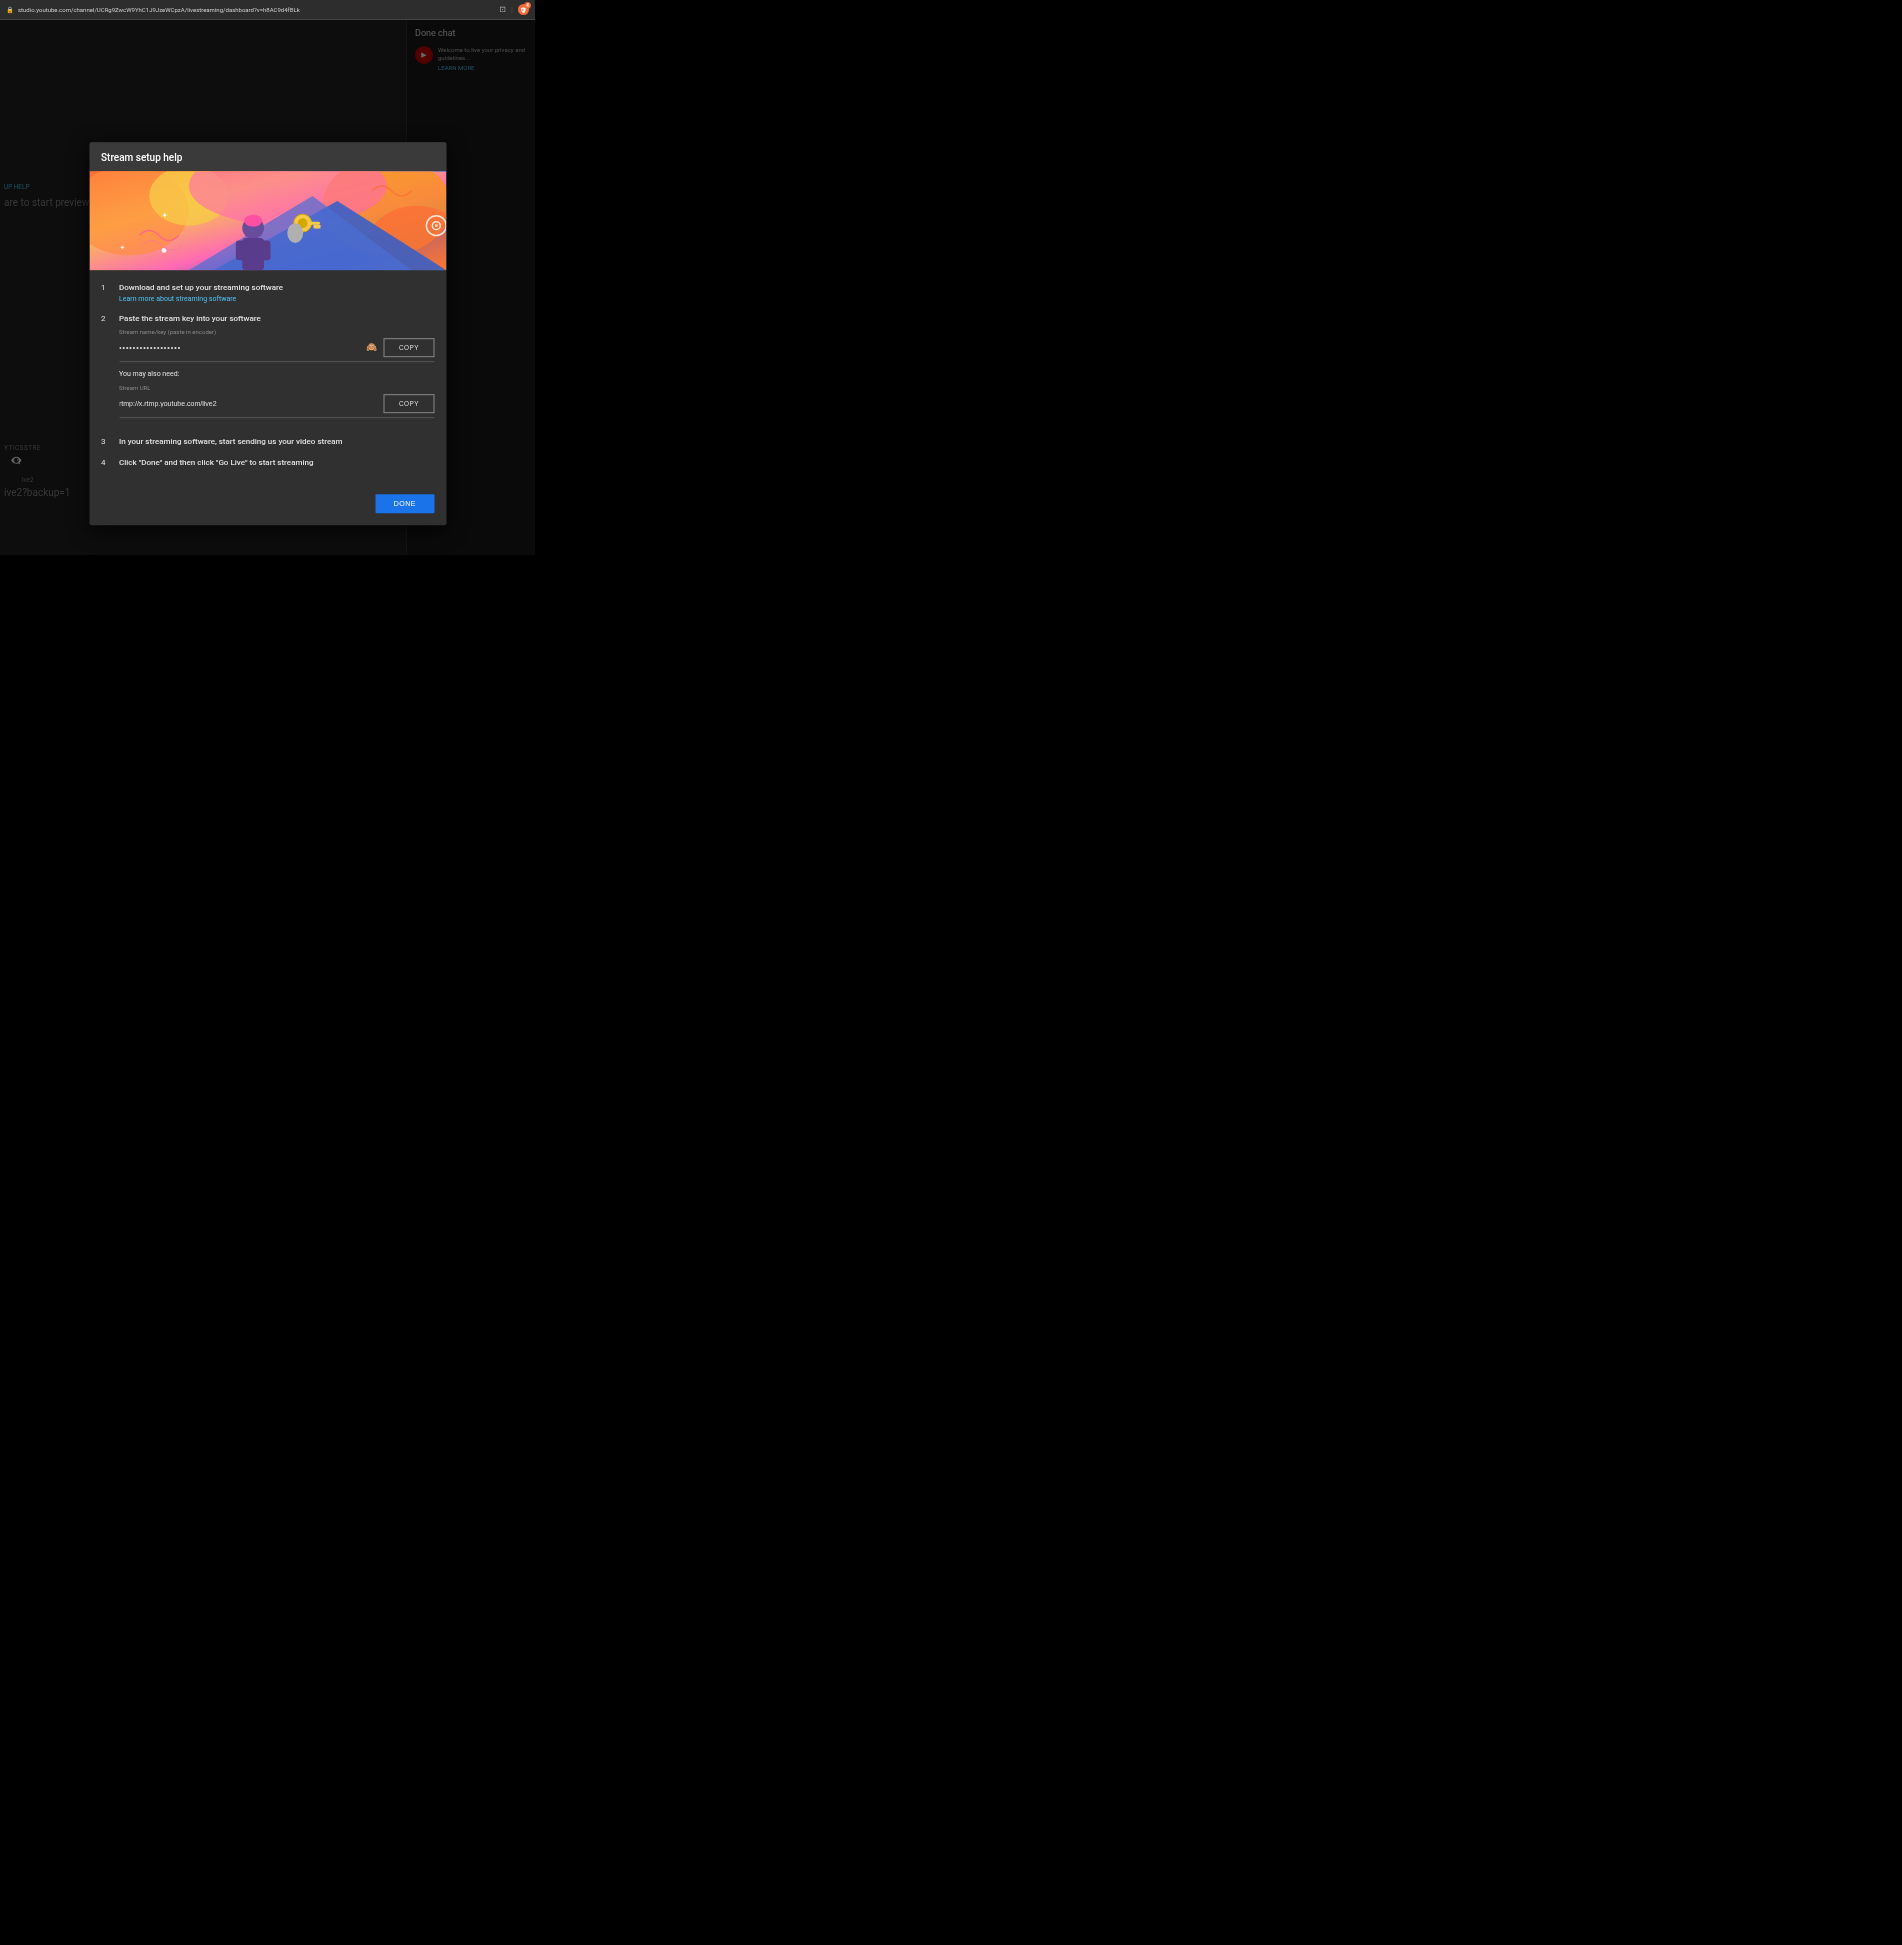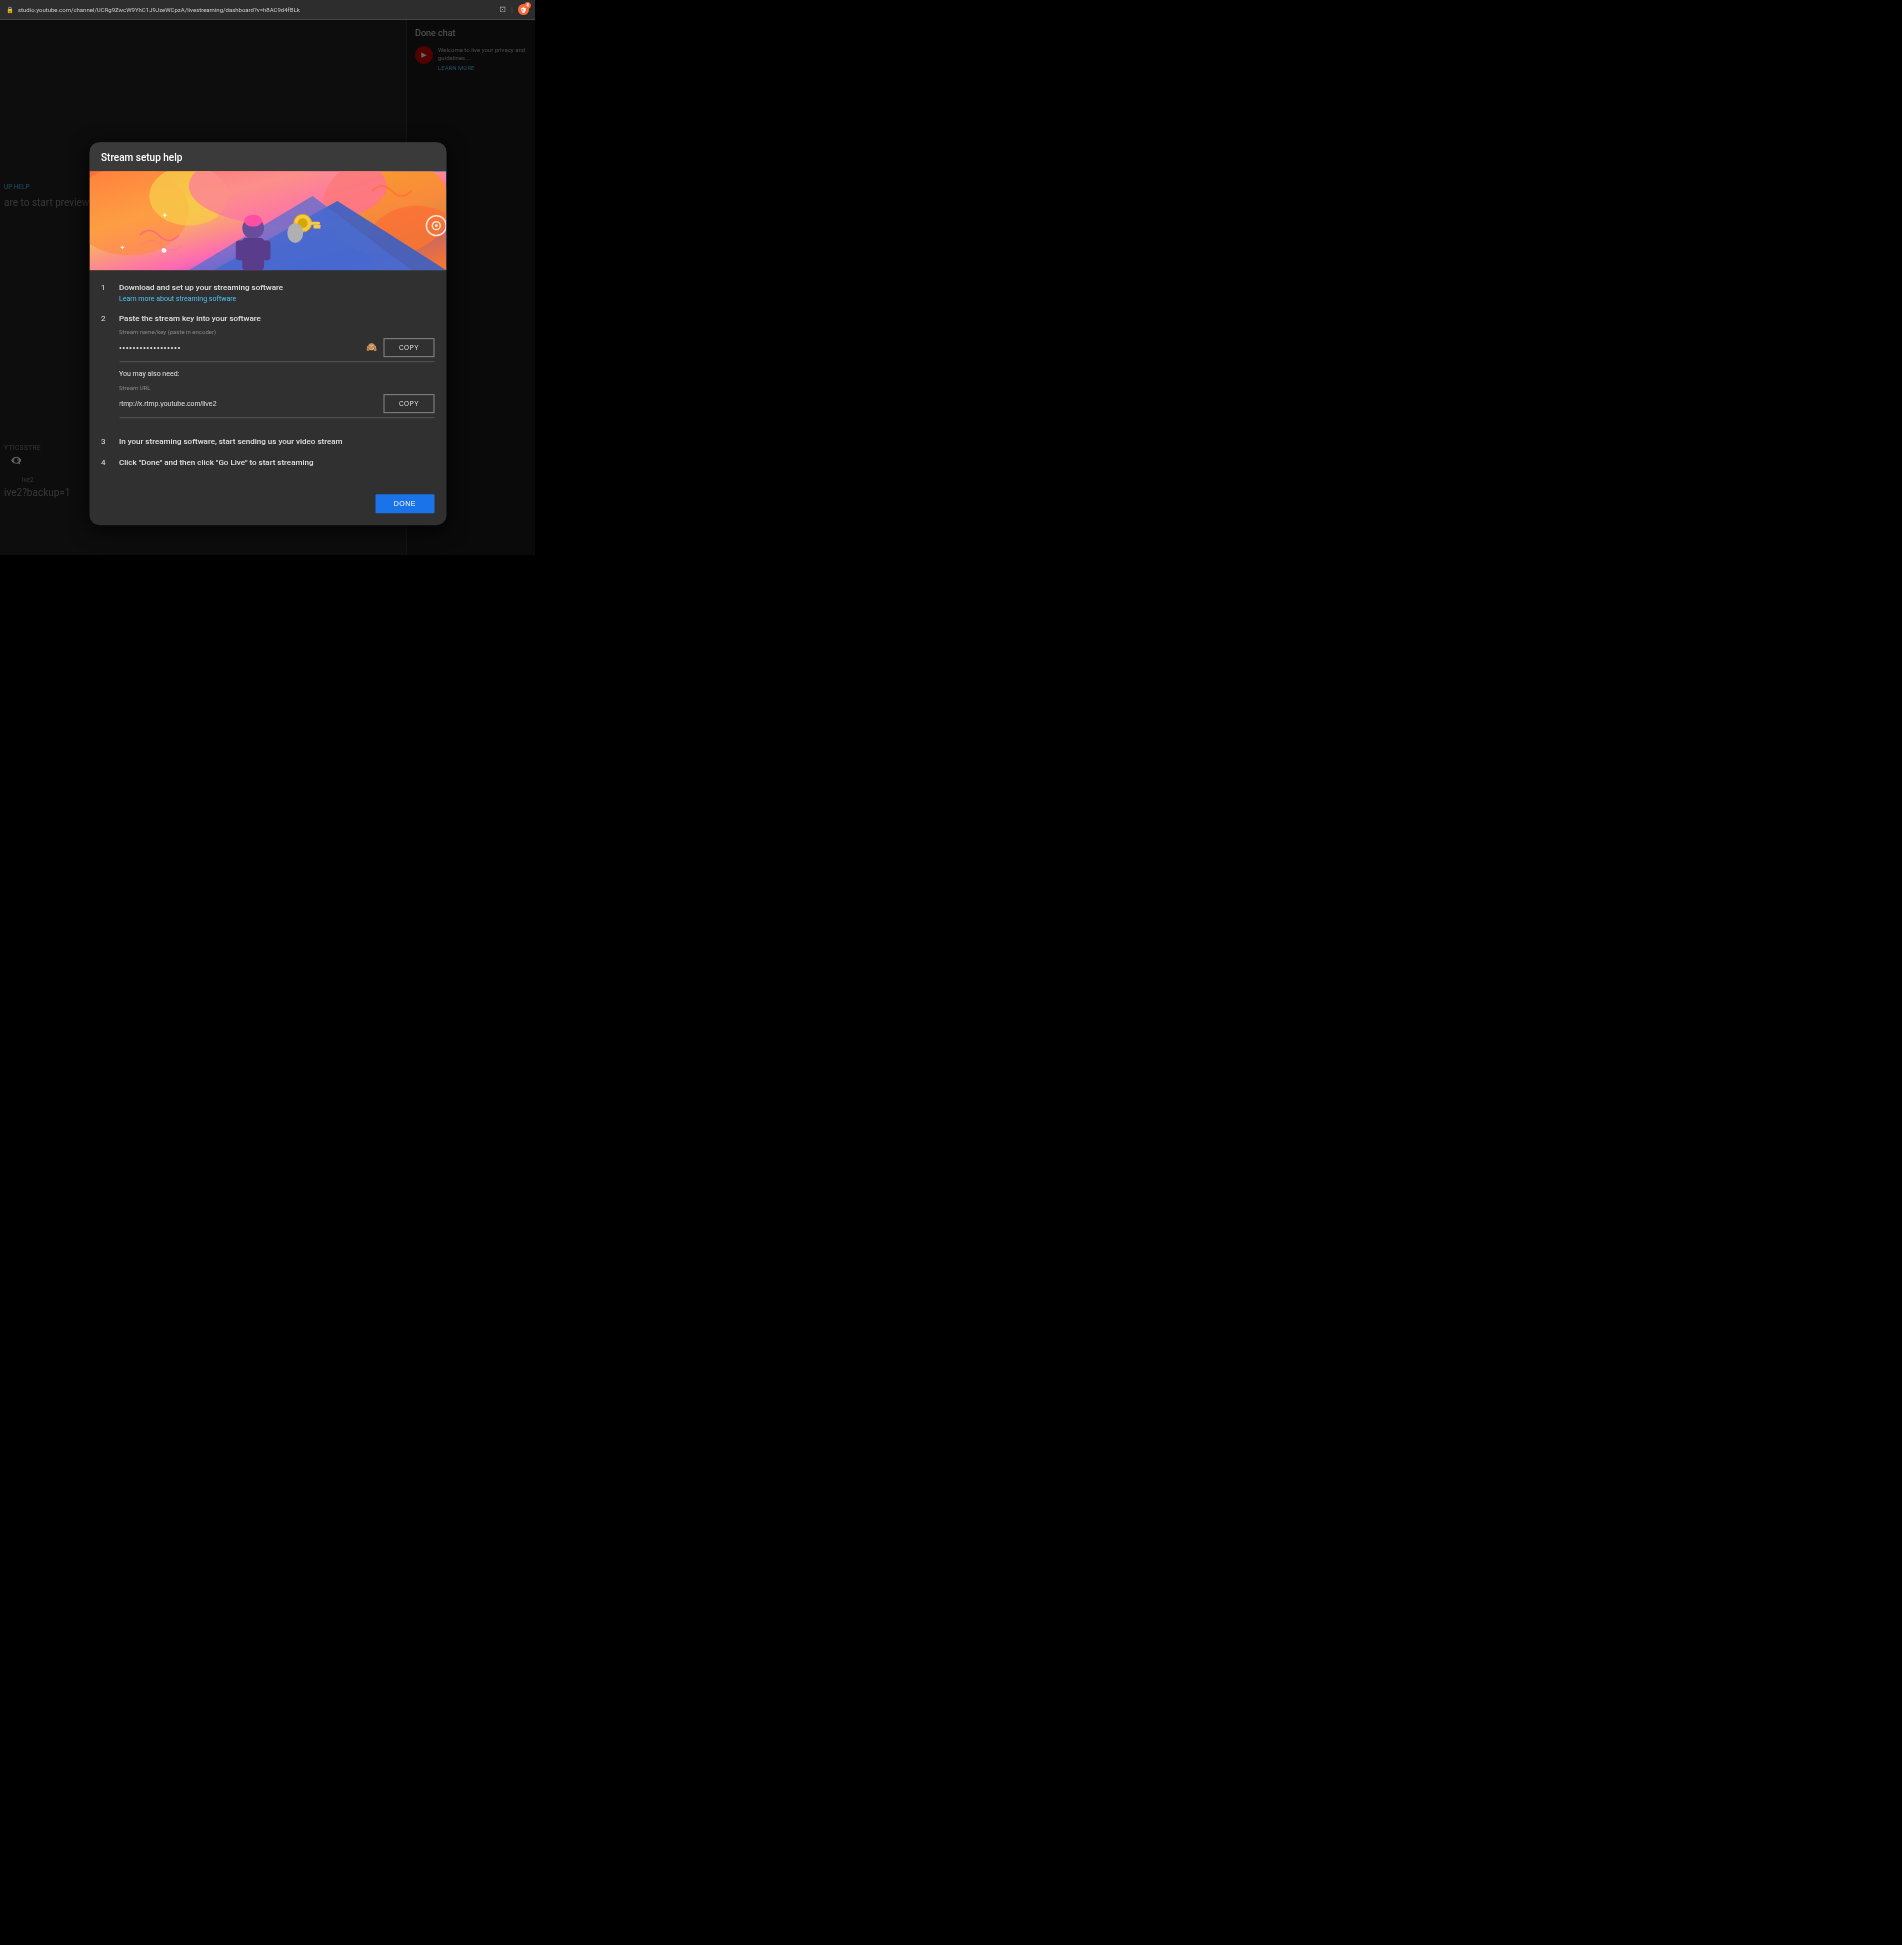--- a/index.html
+++ b/index.html
@@ -261,21 +261,21 @@
     }
 
     
     .modal {
       position: absolute;
       top: 50%;
       left: 50%;
       transform: translate(-50%, -38%);
       background: #303030;
       width: 357px;
-      border-radius: 10px;
+      border-radius: 2px;
       overflow: hidden;
       z-index: 20;
       box-shadow: 0 4px 20px rgba(0,0,0,0.8);
     }
 
     .modal-header {
       background: #3a3a3a;
       padding: 10px 12px 8px;
     }
 

